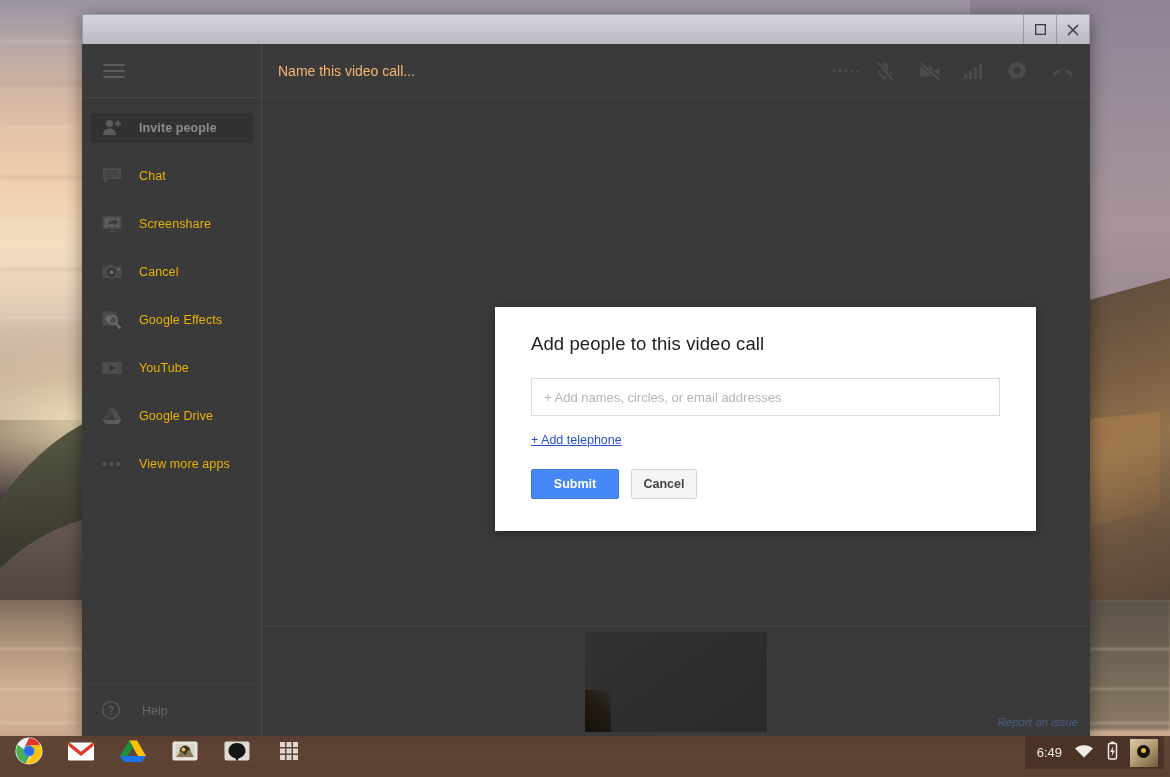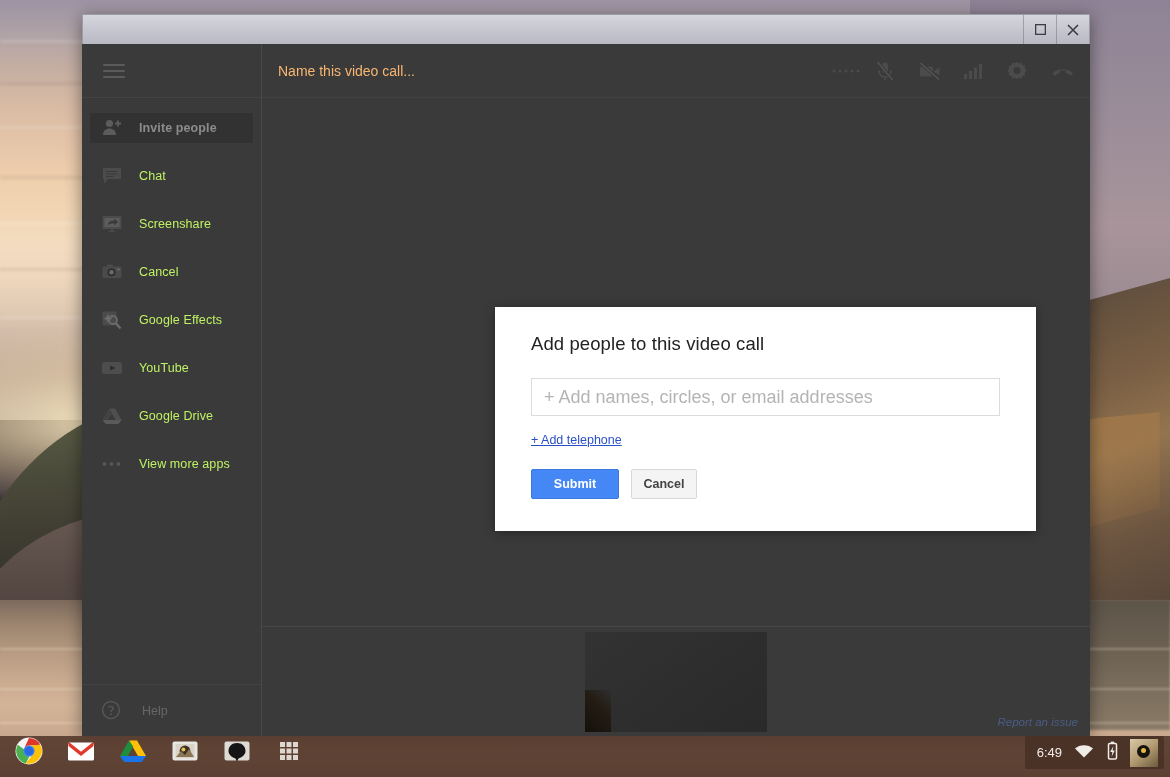--- a/index.html
+++ b/index.html
@@ -129,21 +129,21 @@
     height: 30px; margin: 0 8px 18px 8px;
     display: flex; align-items: center;
     padding-left: 11px;
     border-radius: 2px;
     cursor: default;
   }
   .side-item.active { background: #323232; }
   .side-label {
     margin-left: 16px;
     font-size: 12.5px;
-    color: #bef264;
+    color: #eab308;
     letter-spacing: 0.1px;
   }
   .side-item.active .side-label { color: #8c8c8c; font-weight: bold; }
   .sicon { width: 22px; height: 22px; position: relative; flex: none; }
 
   #sidebar-bottom {
     height: 52px;
     display: flex; align-items: center; padding-left: 19px;
     border-top: 1px solid #434343;
   }
@@ -194,21 +194,21 @@
   #dialog-title {
     font-size: 18.5px; color: #222; font-weight: normal;
     letter-spacing: 0.1px;
   }
   #invite-input {
     margin-top: 23px;
     width: 469px; height: 38px;
     border: 1px solid #dcdcdc;
     background: #fff;
     padding: 0 12px;
-    font-size: 18px; color: #555;
+    font-size: 13px; color: #555;
     font-family: "Liberation Sans", sans-serif;
     outline: none;
   }
   #invite-input::placeholder { color: #b4b4b4; }
   #add-tel {
     display: inline-block; margin-top: 17px;
     font-size: 12.5px; color: #2a50c8;
     text-decoration: underline; cursor: default;
   }
   #dialog-buttons { margin-top: 21px; display: flex; gap: 12px; }

